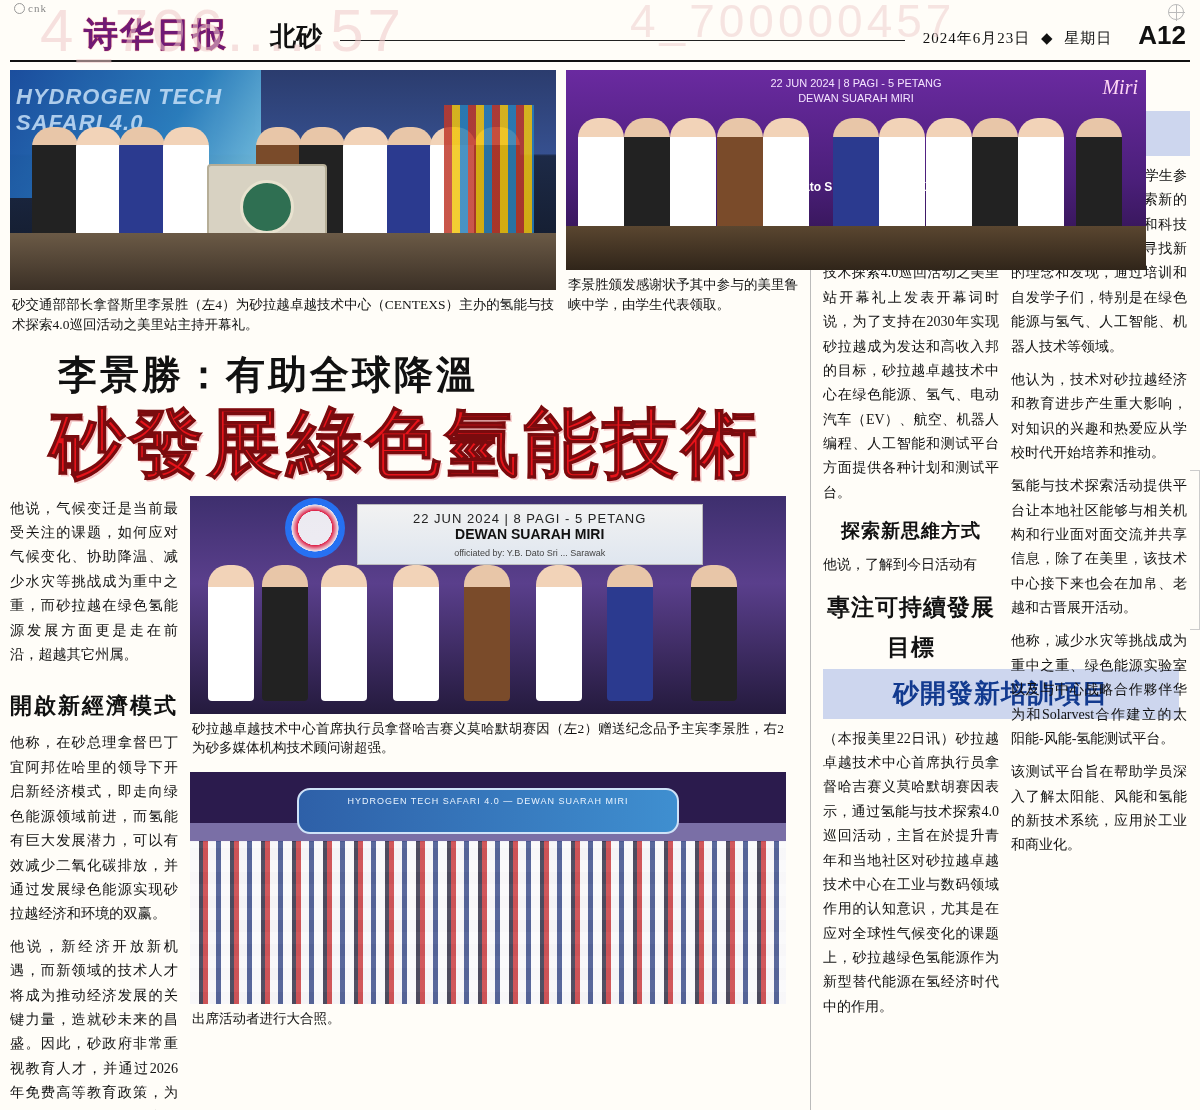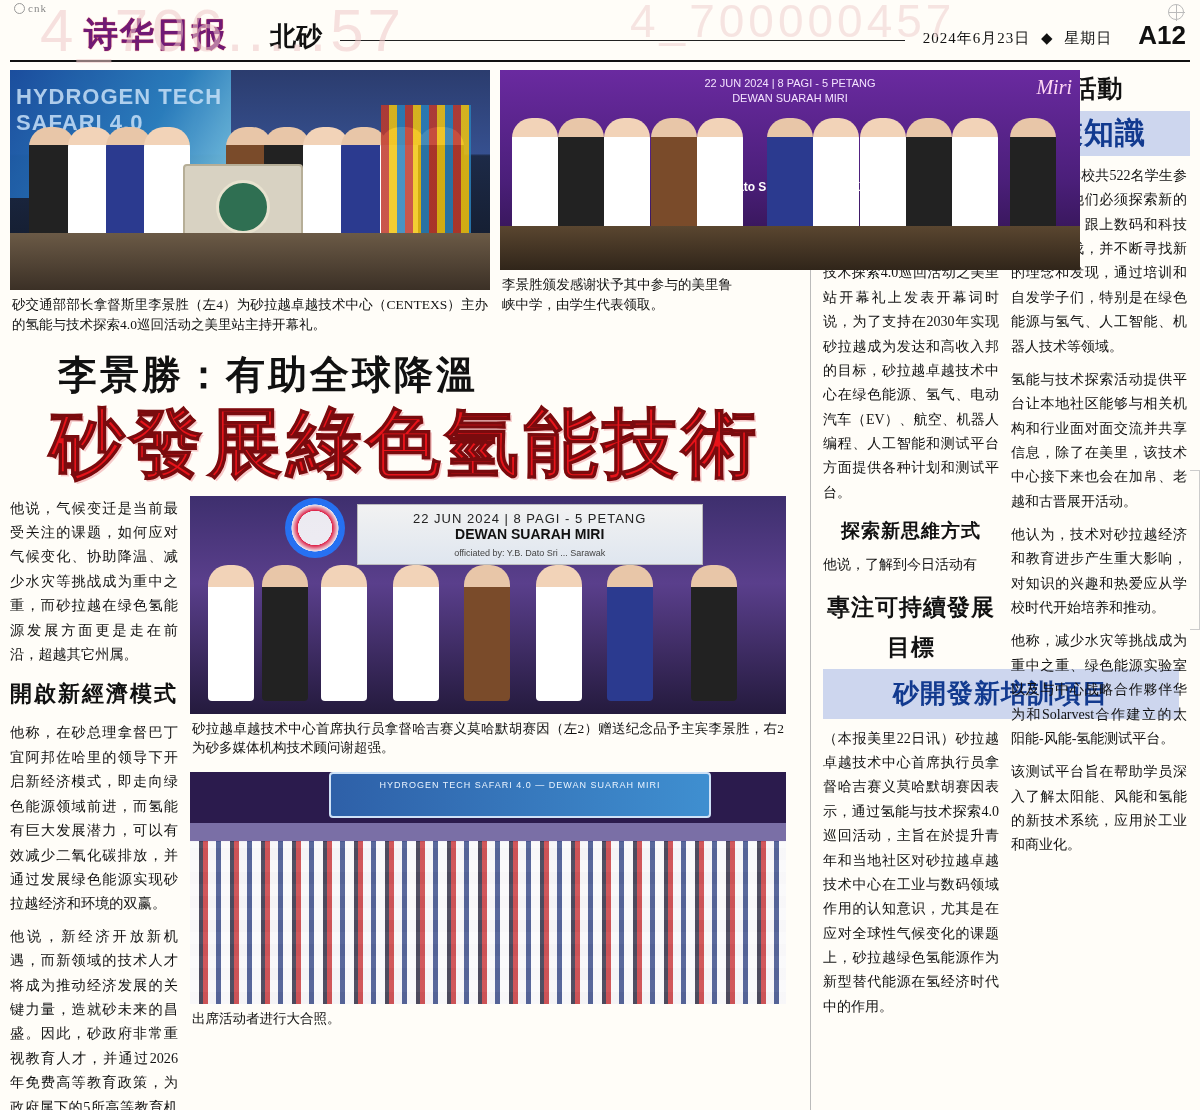--- a/index.html
+++ b/index.html
@@ -49,21 +49,21 @@
   
   .body-wrap { display:flex; gap:10px; padding-top:8px; }
   .left-zone { width:790px; }
   .right-zone { width:380px; border-left:1px solid #bbb; padding-left:12px; }
 
   
   .photo { position:relative; overflow:hidden; background:#333; }
   .cap { font-size:13.5px; line-height:1.45; margin:5px 2px 0 2px; text-align:justify; }
 
   .toprow { display:flex; gap:10px; }
-  .ph1 { width:480px; height:220px; }
+  .ph1 { width:546px; height:220px;font-style:italic; }
   .ph2 { width:580px; height:200px; }
 
   
   .stage {
     width:100%; height:100%;
     background:
       linear-gradient(180deg,#2b3c6e 0%, #36508f 38%, #1d2a47 39%, #101725 100%);
     position:relative;
   }
   .screenbanner{
@@ -102,22 +102,22 @@
   .awardstage .names{position:absolute;left:35%;top:110px;color:#ffb3e6;font-size:12px;font-family:"Liberation Sans",sans-serif;}
   .awardstage .names b{color:#fff;}
   .awardstage:after{content:"";position:absolute;left:0;bottom:0;width:100%;height:22%;
       background:linear-gradient(180deg,#5a4630,#30251a);}
 
   .hall{
     width:100%;height:100%;
     background:linear-gradient(180deg,#2b1b4d 0 22%, #7a6fa6 22% 30%, #c9c2d6 30% 100%);
     position:relative;
   }
-  .hall .banner{position:absolute;left:18%;top:0;width:64%;height:20%;
-    background:linear-gradient(90deg,#2e60a8,#3f8fd0);border:2px solid #cfe2f7;border-radius:4px;margin-left:32px;}
+  .hall .banner{position:absolute;left:18%;top:16px;width:64%;height:20%;
+    background:linear-gradient(90deg,#2e60a8,#3f8fd0);border:2px solid #cfe2f7;border-radius:13px;}
   .hall .banner span{display:block;color:#eaf4ff;font-family:"Liberation Sans",sans-serif;font-size:9px;text-align:center;margin-top:6px;letter-spacing:1px;}
   .crowd{position:absolute;left:0;top:30%;width:100%;height:70%;
      background:
        repeating-linear-gradient(90deg, rgba(255,255,255,.9) 0 9px, rgba(40,40,60,.75) 9px 13px, rgba(210,60,60,.8) 13px 18px, rgba(255,255,255,.85) 18px 26px, rgba(60,80,140,.8) 26px 31px),
        repeating-linear-gradient(0deg, rgba(0,0,0,.10) 0 12px, rgba(255,255,255,.10) 12px 24px);
   }
 
   .presentation{
     width:100%;height:100%;
     background:linear-gradient(180deg,#3e2f6e 0%,#5a3f8c 40%,#241a3d 100%);
@@ -145,22 +145,22 @@
   }
   .lede{
     font-size:16px; line-height:1.72; text-align:justify; margin:10px 4px 0 4px; letter-spacing:.2px;
   }
 
   
   .midcols{ display:flex; gap:12px; margin-top:12px; }
   .col-narrow{ width:168px; font-size:14.2px; line-height:1.72; text-align:justify; }
   .col-narrow p{ margin:0 0 8px 0; }
   .subhead{
-    font-family:Liberation Mono, monospace; font-weight:bold; font-size:22px;
-    letter-spacing:2px; margin:10px 0 6px 0;
+    font-family:Liberation Sans, sans-serif; font-weight:bold; font-size:22px;
+    letter-spacing:2px; margin:20px 0 6px 0;
   }
   .photo-col{ width:596px; }
   .ph3{ width:100%; height:218px; }
   .ph4{ width:100%; height:232px; margin-top:14px; }
 
   
   .r-title{
     font-family:"DejaVu Serif",serif; font-weight:bold; font-size:25px;
     letter-spacing:1px; text-align:center; margin:2px 0 6px 0;
   }
@@ -333,22 +333,22 @@
           <div class="r-sub">探索新思維方式</div>
           <p>他说，了解到今日活动有</p>
           <div class="r-sub2">專注可持續發展目標</div>
           <div class="r-sub3" style="width:356px;">砂開發新培訓項目</div>
           <p>（本报美里22日讯）砂拉越卓越技术中心首席执行员拿督哈吉赛义莫哈默胡赛因表示，通过氢能与技术探索4.0巡回活动，主旨在於提升青年和当地社区对砂拉越卓越技术中心在工业与数码领域作用的认知意识，尤其是在应对全球性气候变化的课题上，砂拉越绿色氢能源作为新型替代能源在氢经济时代中的作用。</p>
 
         </div>
 
         <div class="rcol">
           <p>来自11所学校共522名学生参与，这让他们必须探索新的思维方式，跟上数码和科技发展的步伐，并不断寻找新的理念和发现，通过培训和自发学子们，特别是在绿色能源与氢气、人工智能、机器人技术等领域。</p>
+          <p>他认为，技术对砂拉越经济和教育进步产生重大影响，对知识的兴趣和热爱应从学校时代开始培养和推动。</p>
           <p>氢能与技术探索活动提供平台让本地社区能够与相关机构和行业面对面交流并共享信息，除了在美里，该技术中心接下来也会在加帛、老越和古晋展开活动。</p>
-          <p>他认为，技术对砂拉越经济和教育进步产生重大影响，对知识的兴趣和热爱应从学校时代开始培养和推动。</p>
           <p>他称，减少水灾等挑战成为重中之重、绿色能源实验室以及与中心战略合作夥伴华为和Solarvest合作建立的太阳能-风能-氢能测试平台。</p>
           <p>该测试平台旨在帮助学员深入了解太阳能、风能和氢能的新技术系统，应用於工业和商业化。</p>
 
         </div>
       </div>
     </div>
 
   </div>
 
   <div class="side-edge"></div>

